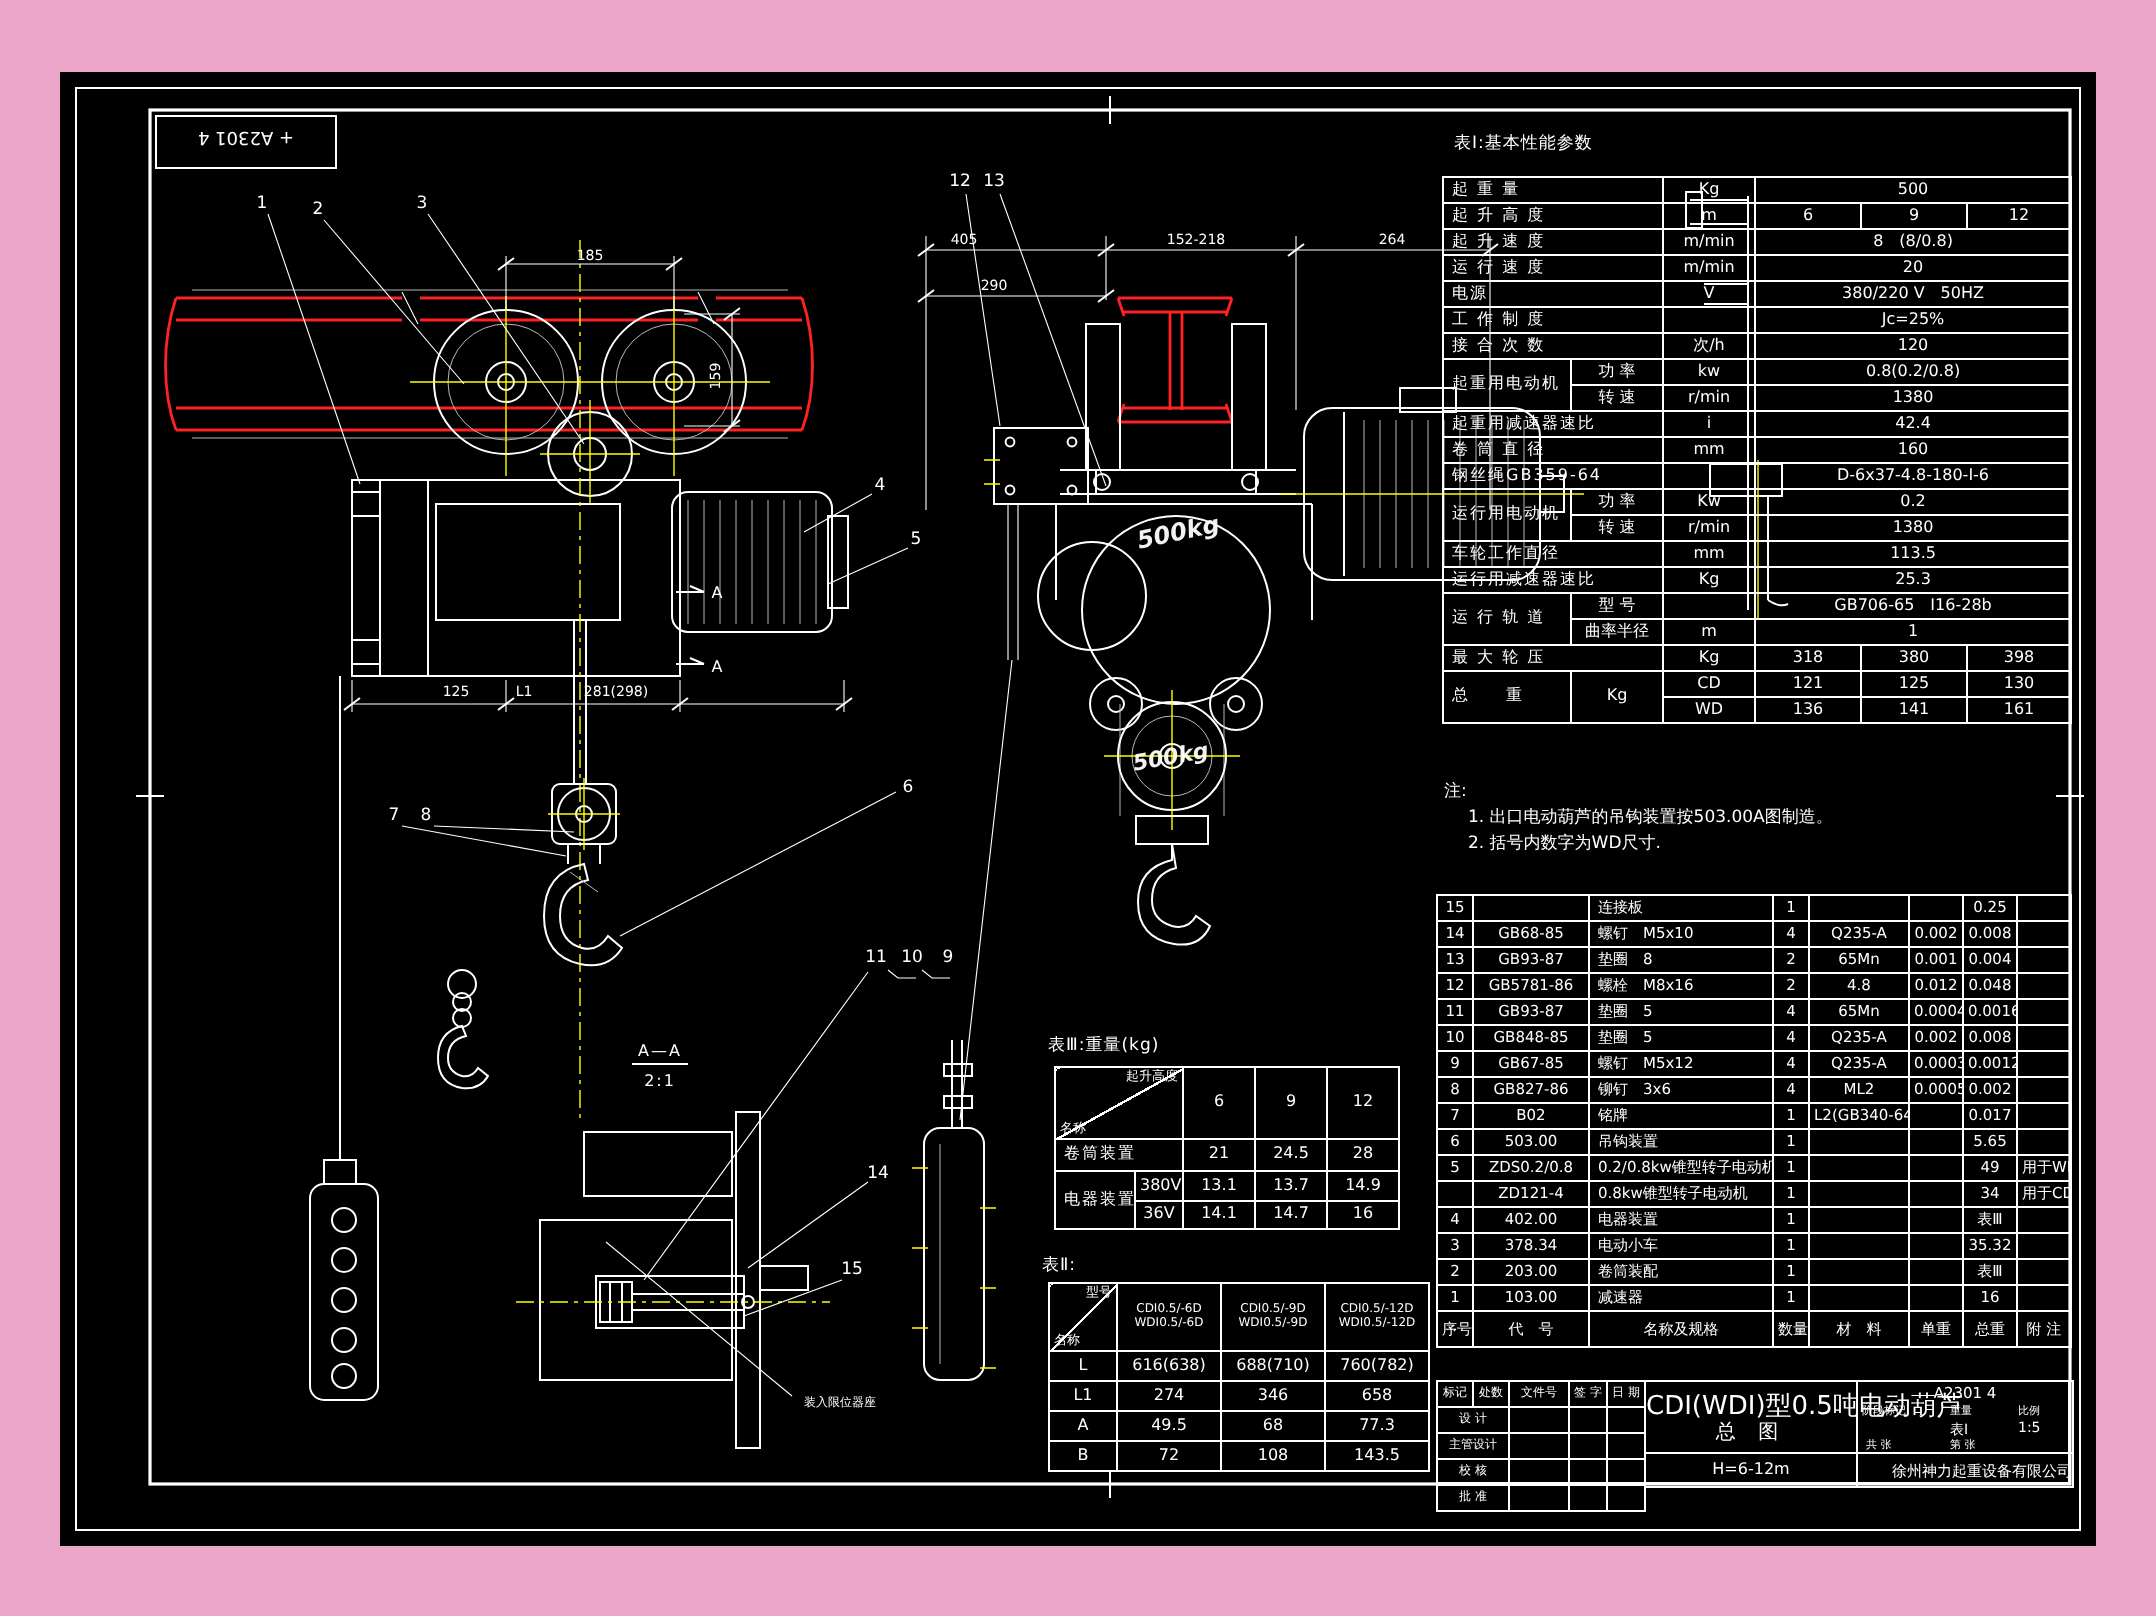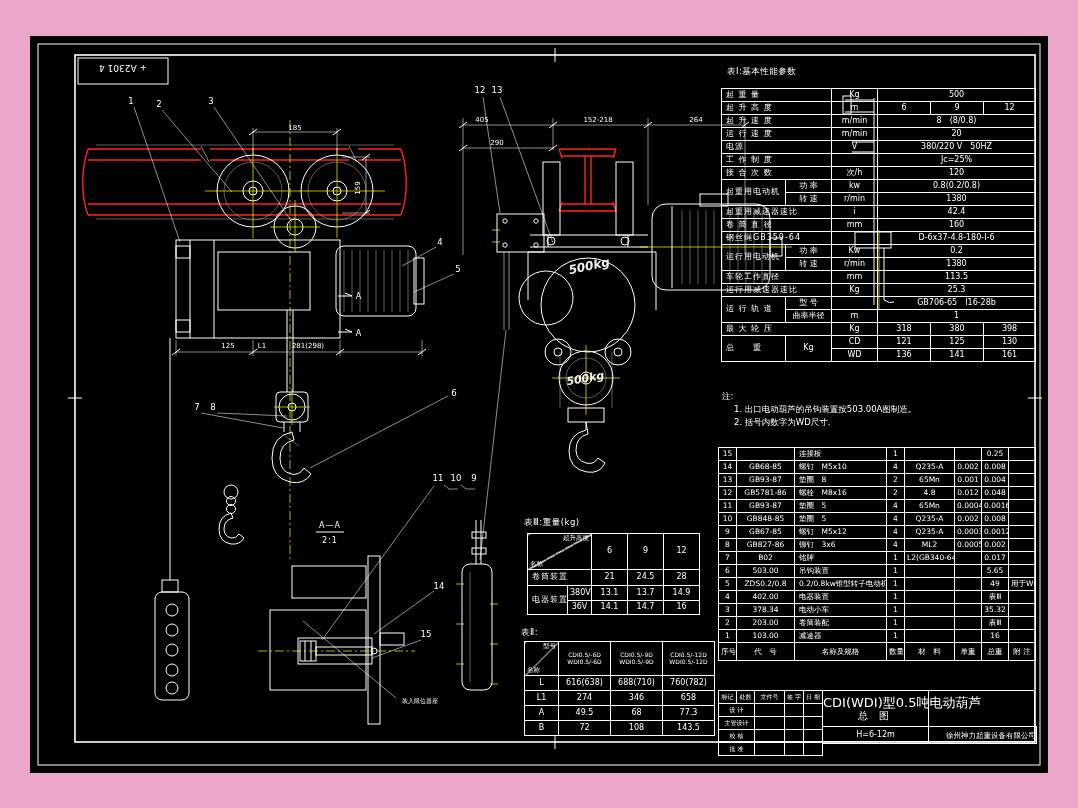--- a/index.html
+++ b/index.html
@@ -514,20 +514,30 @@
         <td>5</td>
         <td>ZDS0.2/0.8</td>
         <td class="nm" style="letter-spacing:0">0.2/0.8kw锥型转子电动机</td>
         <td>1</td>
         <td></td>
         <td></td>
         <td>49</td>
         <td>用于WD</td>
       </tr>
       <tr>
+        <td></td>
+        <td>ZD121-4</td>
+        <td class="nm" style="letter-spacing:0">0.8kw锥型转子电动机</td>
+        <td>1</td>
+        <td></td>
+        <td></td>
+        <td>34</td>
+        <td>用于CD</td>
+      </tr>
+      <tr>
         <td>4</td>
         <td>402.00</td>
         <td class="nm" style="letter-spacing:0">电器装置</td>
         <td>1</td>
         <td></td>
         <td></td>
         <td>表Ⅲ</td>
         <td></td>
       </tr>
       <tr>
@@ -716,16 +726,26 @@
     </table>
 
   <div class="tb" style="left:103px;top:-1px;width:107px;height:37px">
     <div class="tbtxt" style="left:0;top:3px;width:105px;text-align:right;font-size:13px">CDⅠ(WDⅠ)型0.5吨电动葫芦</div>
     <div class="tbtxt" style="left:0;top:18px;width:105px;text-align:center;font-size:10px;letter-spacing:4px">总 图</div>
   </div>
   <div class="tb" style="left:103px;top:35px;width:107px;height:18px">
     <div class="tbtxt" style="left:0;top:3px;width:105px;text-align:center;font-size:8px">H=6-12m</div>
   </div>
 
+  <div class="tb" style="left:209px;top:-1px;width:109px;height:37px">
+    <div class="tbtxt" style="left:0;top:1px;width:107px;text-align:center;font-size:7.5px">A2301 4</div>
+    <div class="tbtxt" style="left:2px;top:11px;font-size:5.5px">阶段标记</div>
+    <div class="tbtxt" style="left:46px;top:11px;font-size:5.5px">重量</div>
+    <div class="tbtxt" style="left:80px;top:11px;font-size:5.5px">比例</div>
+    <div class="tbtxt" style="left:46px;top:19px;font-size:7px">表Ⅰ</div>
+    <div class="tbtxt" style="left:80px;top:19px;font-size:7px">1:5</div>
+    <div class="tbtxt" style="left:4px;top:28px;font-size:5.5px">共 张</div>
+    <div class="tbtxt" style="left:46px;top:28px;font-size:5.5px">第 张</div>
+  </div>
   <div class="tb" style="left:209px;top:35px;width:109px;height:18px">
     <div class="tbtxt" style="left:0;top:4px;width:107px;text-align:right;font-size:7.5px">徐州神力起重设备有限公司</div>
   </div>
 </div>
 
 </body></html>

